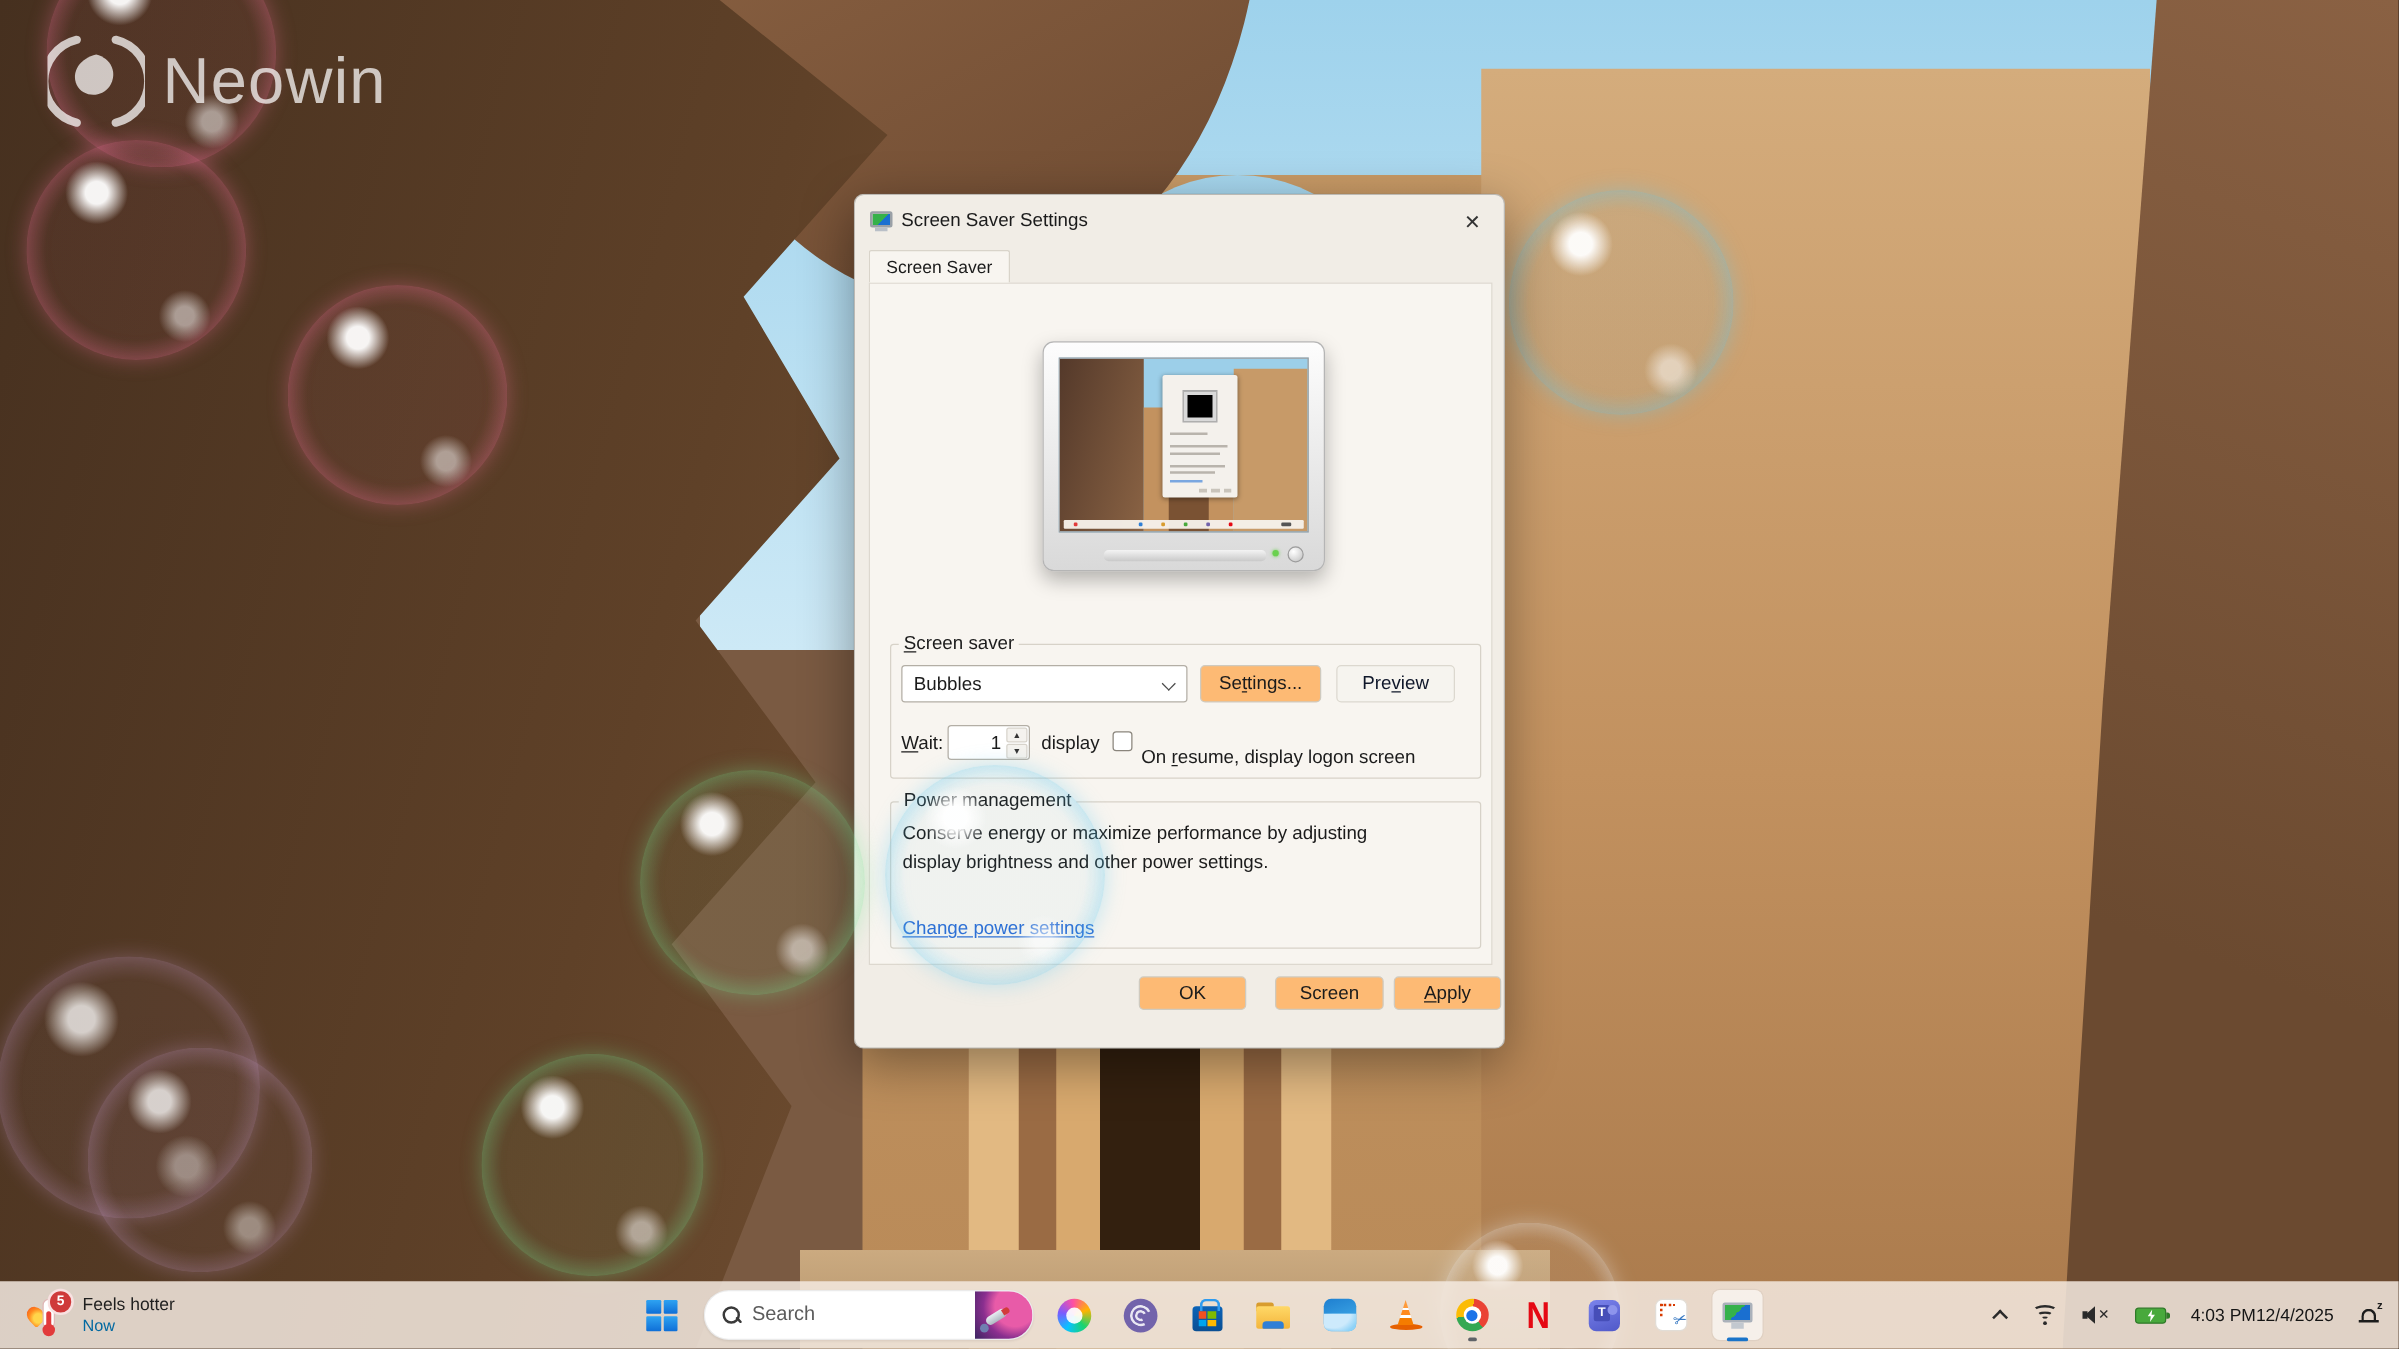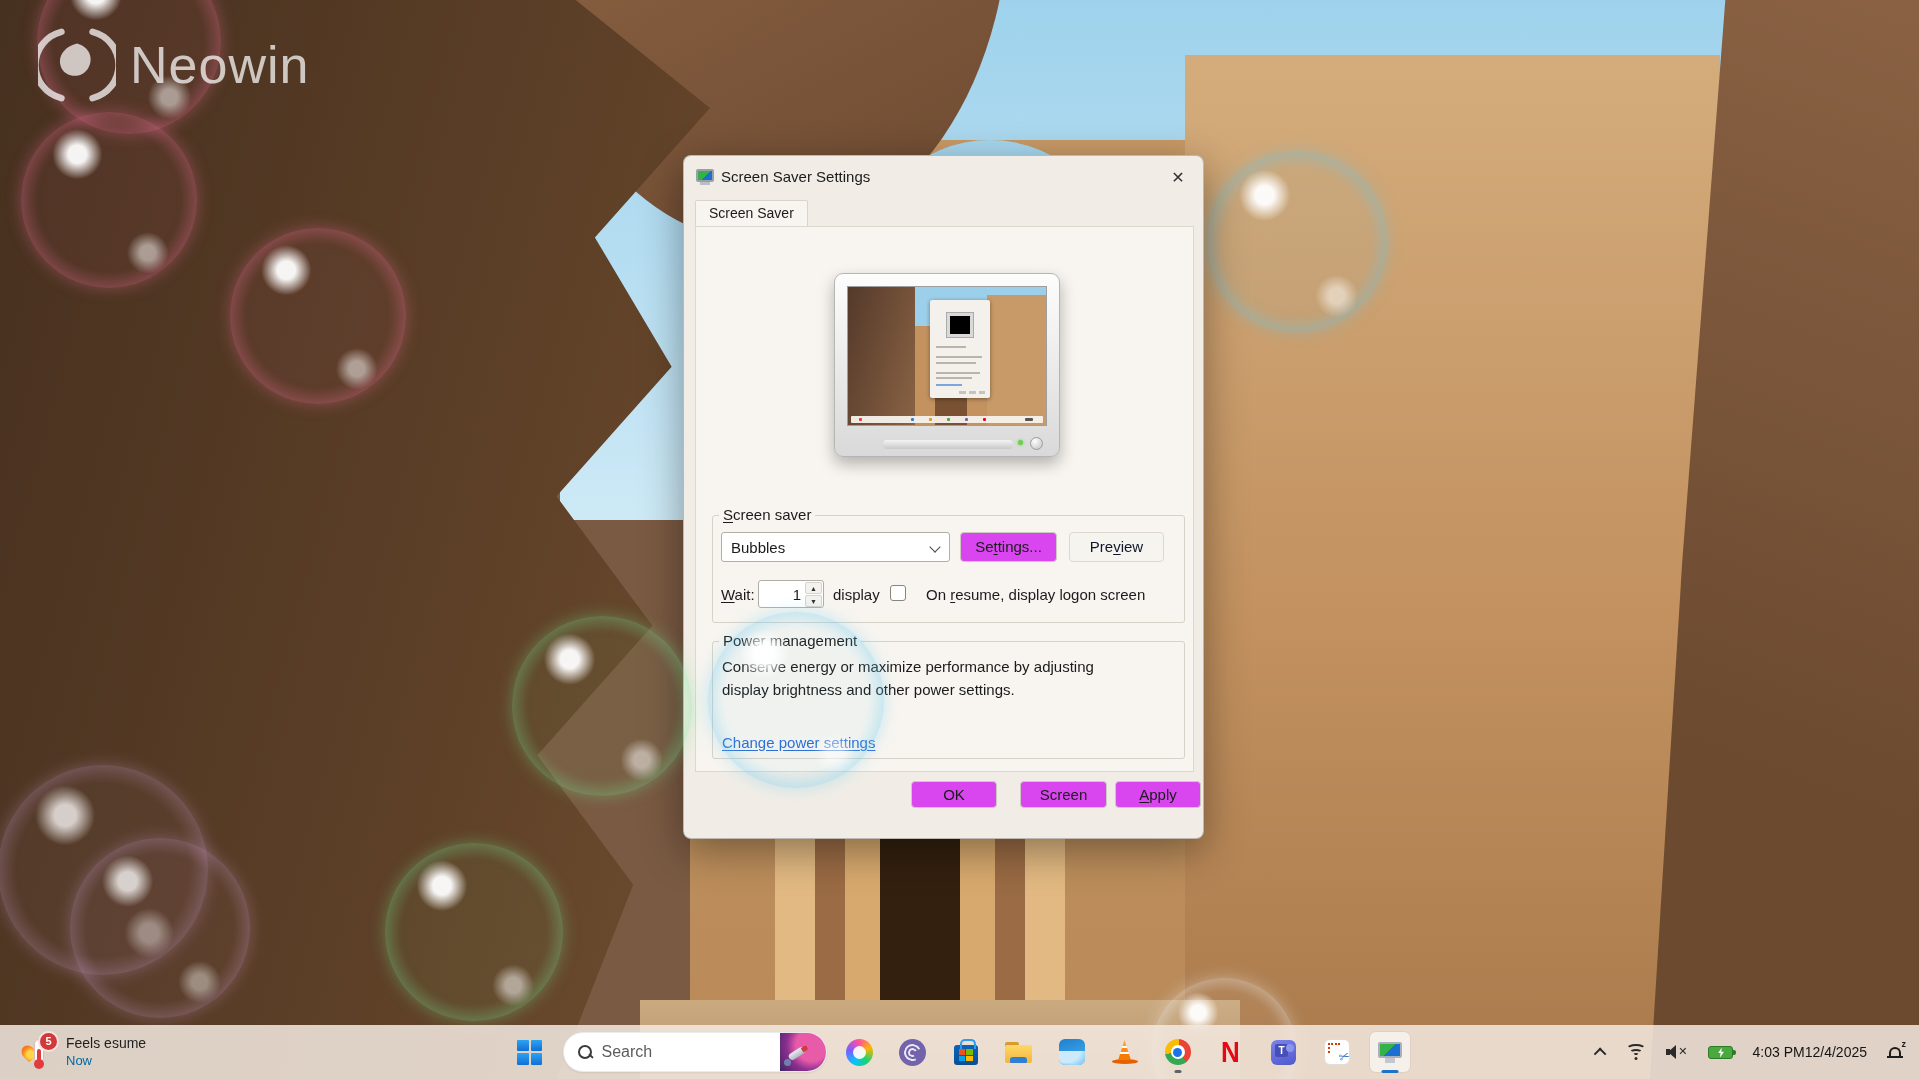--- a/index.html
+++ b/index.html
@@ -105,40 +105,40 @@
   .grp { position:absolute; border:1px solid #d7d2c8; border-radius:3px; }
   .grp-label { position:absolute; left:6px; top:-10px; background:#f8f5f0; padding:0 4px; font-size:15px; }
   .grp1 { left:16px; top:288px; width:473px; height:108px; }
   .grp2 { left:16px; top:414px; width:473px; height:118px; }
 
   .combo { position:absolute; left:8px; top:16px; width:229px; height:30px; background:#fff;
     border:1px solid #b3aea5; border-radius:3px; cursor:default; }
   .combo-val { position:absolute; left:9px; top:6px; font-size:15px; }
   .combo-chev { position:absolute; right:10px; top:10px; width:8px; height:8px;
     border-right:1.6px solid #4a4a4a; border-bottom:1.6px solid #4a4a4a; transform:rotate(45deg); }
-  .btn { position:absolute; height:30px; background:#d946ef; border:1px solid #cfcabf;
+  .btn { position:absolute; height:30px; background:#fdba74; border:1px solid #cfcabf;
     border-radius:4px; font-size:15px; color:#1b1b1b; text-align:center; line-height:28px;
     cursor:pointer; font-family:inherit; }
   .btn:disabled, .btn[aria-disabled="true"] { color:#0f172a; border-color:#dcd8cf; background:#f6f4ef; }
   .btn-settings { left:247px; top:16px; width:97px; }
   .btn-preview  { left:356px; top:16px; width:95px; }
 
   .wait-label { position:absolute; left:8px; top:70px; }
   .spin { position:absolute; left:45px; top:64px; width:66px; height:28px; background:#fff;
     border:1px solid #b3aea5; border-radius:3px; }
   .spin-val { position:absolute; right:22px; top:5px; font-size:15px; }
   .spin-arrows { position:absolute; right:1px; top:1px; width:17px; height:24px; }
   .spin-up, .spin-dn { position:absolute; right:0; width:17px; height:12px; font-size:7px;
     line-height:12px; text-align:center; color:#333; background:#f4f2ee; border:1px solid #d7d3cb;
     border-radius:2px; cursor:pointer; }
   .spin-up { top:0; } .spin-dn { top:13px; }
   .minutes { position:absolute; left:120px; top:70px; }
   .chk { position:absolute; left:177px; top:69px; width:16px; height:16px; background:#fff;
     border:1px solid #8a857c; border-radius:3px; cursor:pointer; }
-  .chk-label { position:absolute; left:200px; top:70px; white-space:nowrap;margin-left:13px; }
+  .chk-label { position:absolute; left:200px; top:81px; white-space:nowrap; }
 
   .pwr-desc { position:absolute; left:9px; top:14px; width:392px; line-height:1.5; }
   .pwr-link { position:absolute; left:9px; top:92px; color:#2b6cd4; text-decoration:underline;
     text-underline-offset:2px; cursor:pointer; }
 
   .dlg-btnrow .btn { top:0; position:absolute; height:27px; line-height:25px; }
   .dlg-btnrow { position:absolute; left:0; top:625px; width:100%; height:27px; }
   .btn-ok { left:227px; width:86px; }
   .btn-cancel { left:336px; width:87px; }
   .btn-apply { left:431px; width:86px; }
@@ -418,21 +418,21 @@
   <div class="taskbar">
 
     <div class="tb-weather">
       <span class="thermo-wrap">
         <span class="flame"></span>
           <span class="thermo"></span>
           <span class="thermo-bulb"></span>
         <span class="tb-badge">5</span>
       </span>
       <span class="tb-weather-txt">
-        <div class="tb-weather-title">Feels esume</div>
+        <div class="tb-weather-title">Feels hotter</div>
         <div class="tb-weather-sub">Now</div>
       </span>
     </div>
 
     <div class="tb-center">
       <div class="tb-cell">
         <span class="win-logo">
             <i></i>
             <i></i>
             <i></i>

